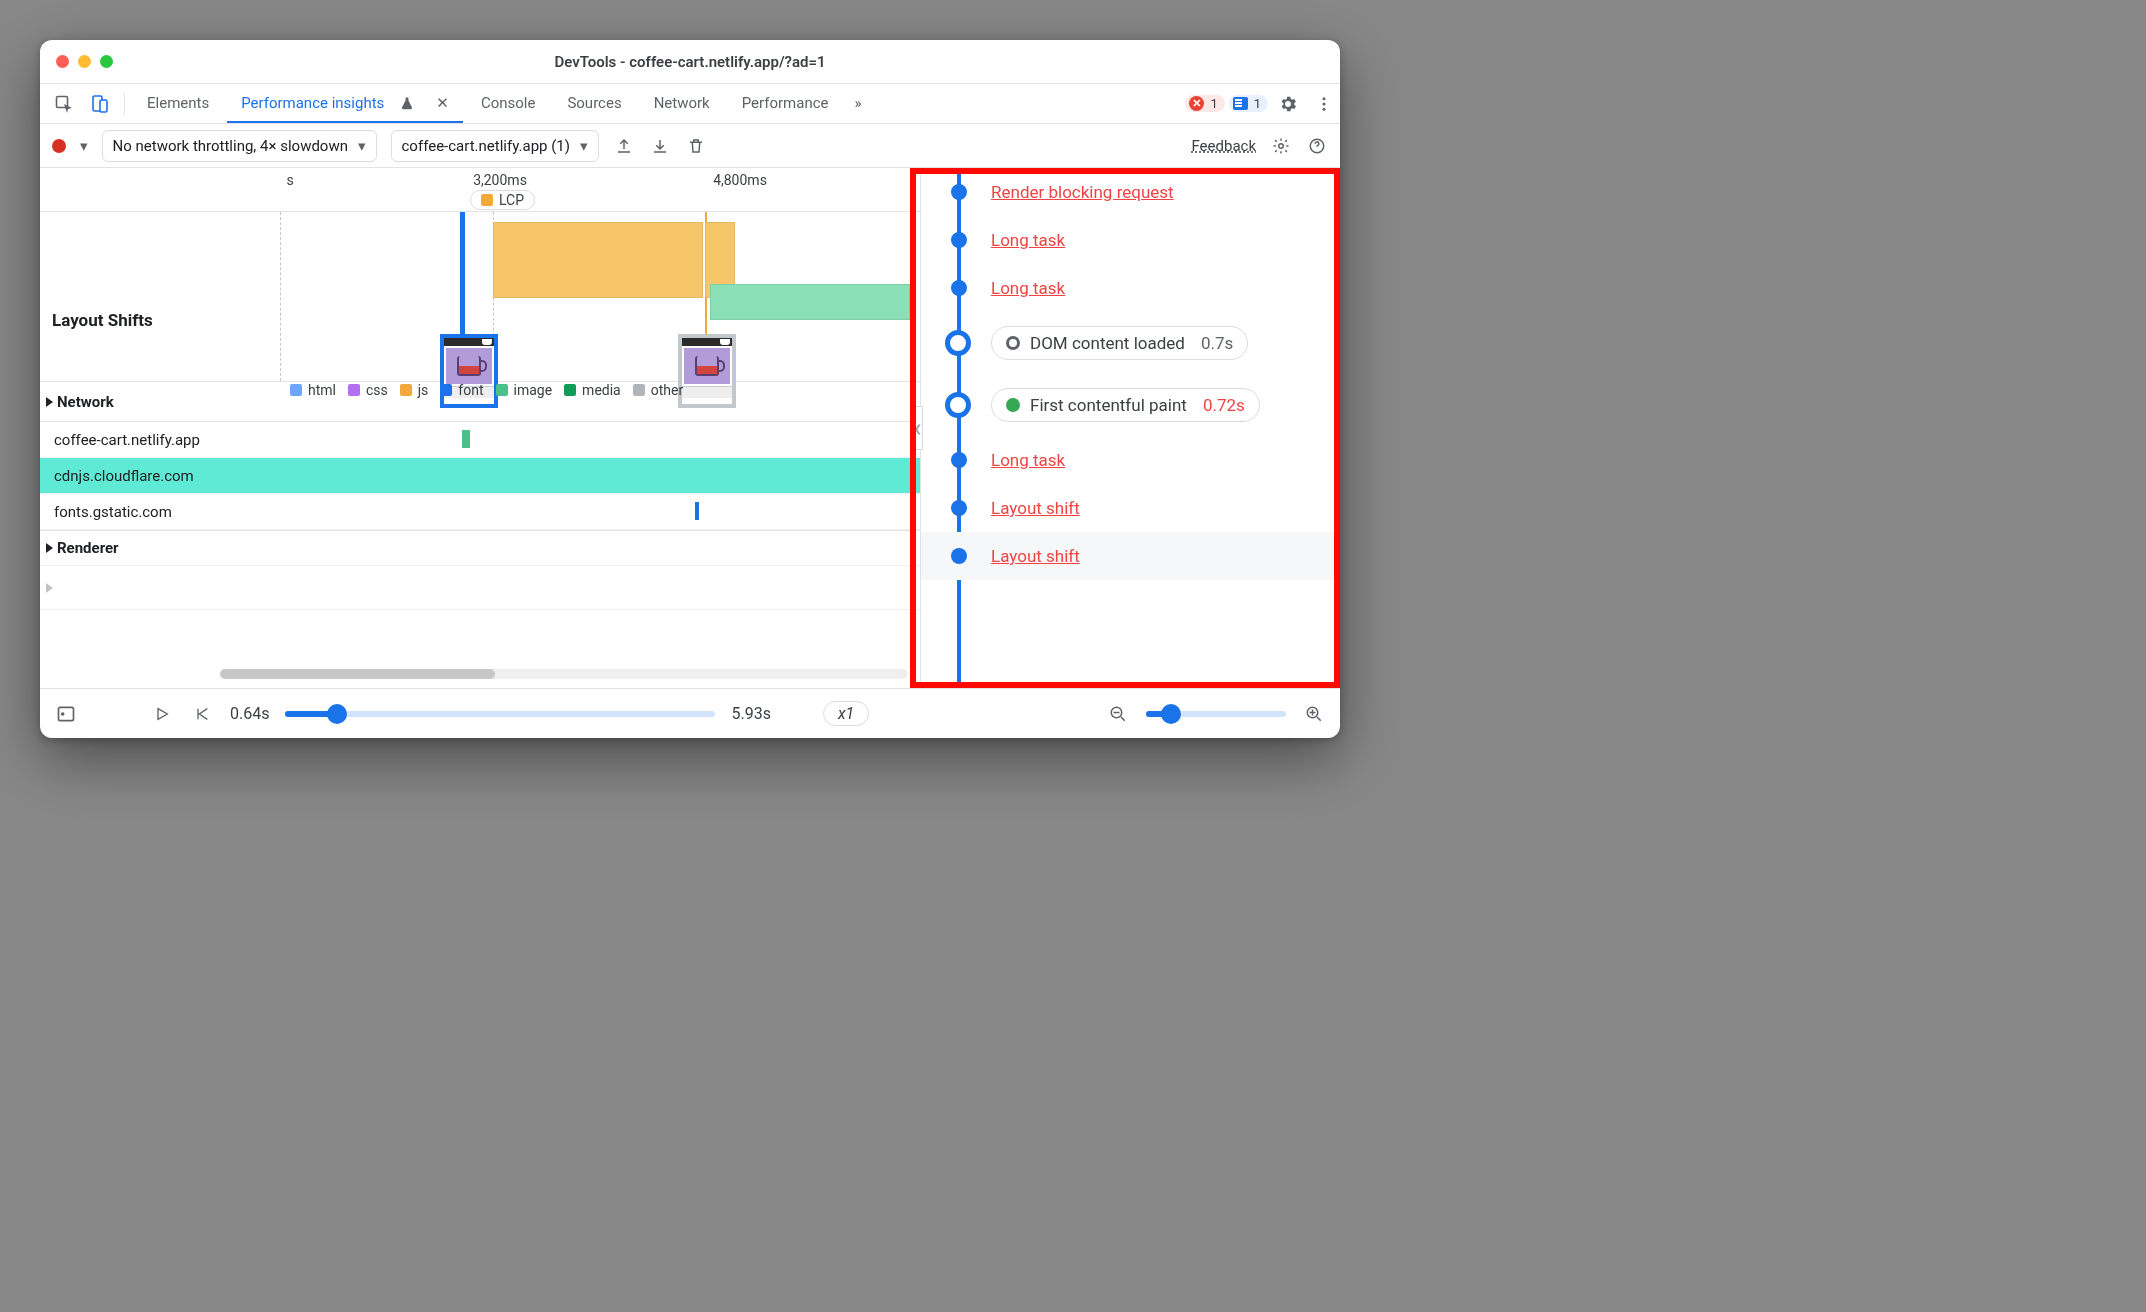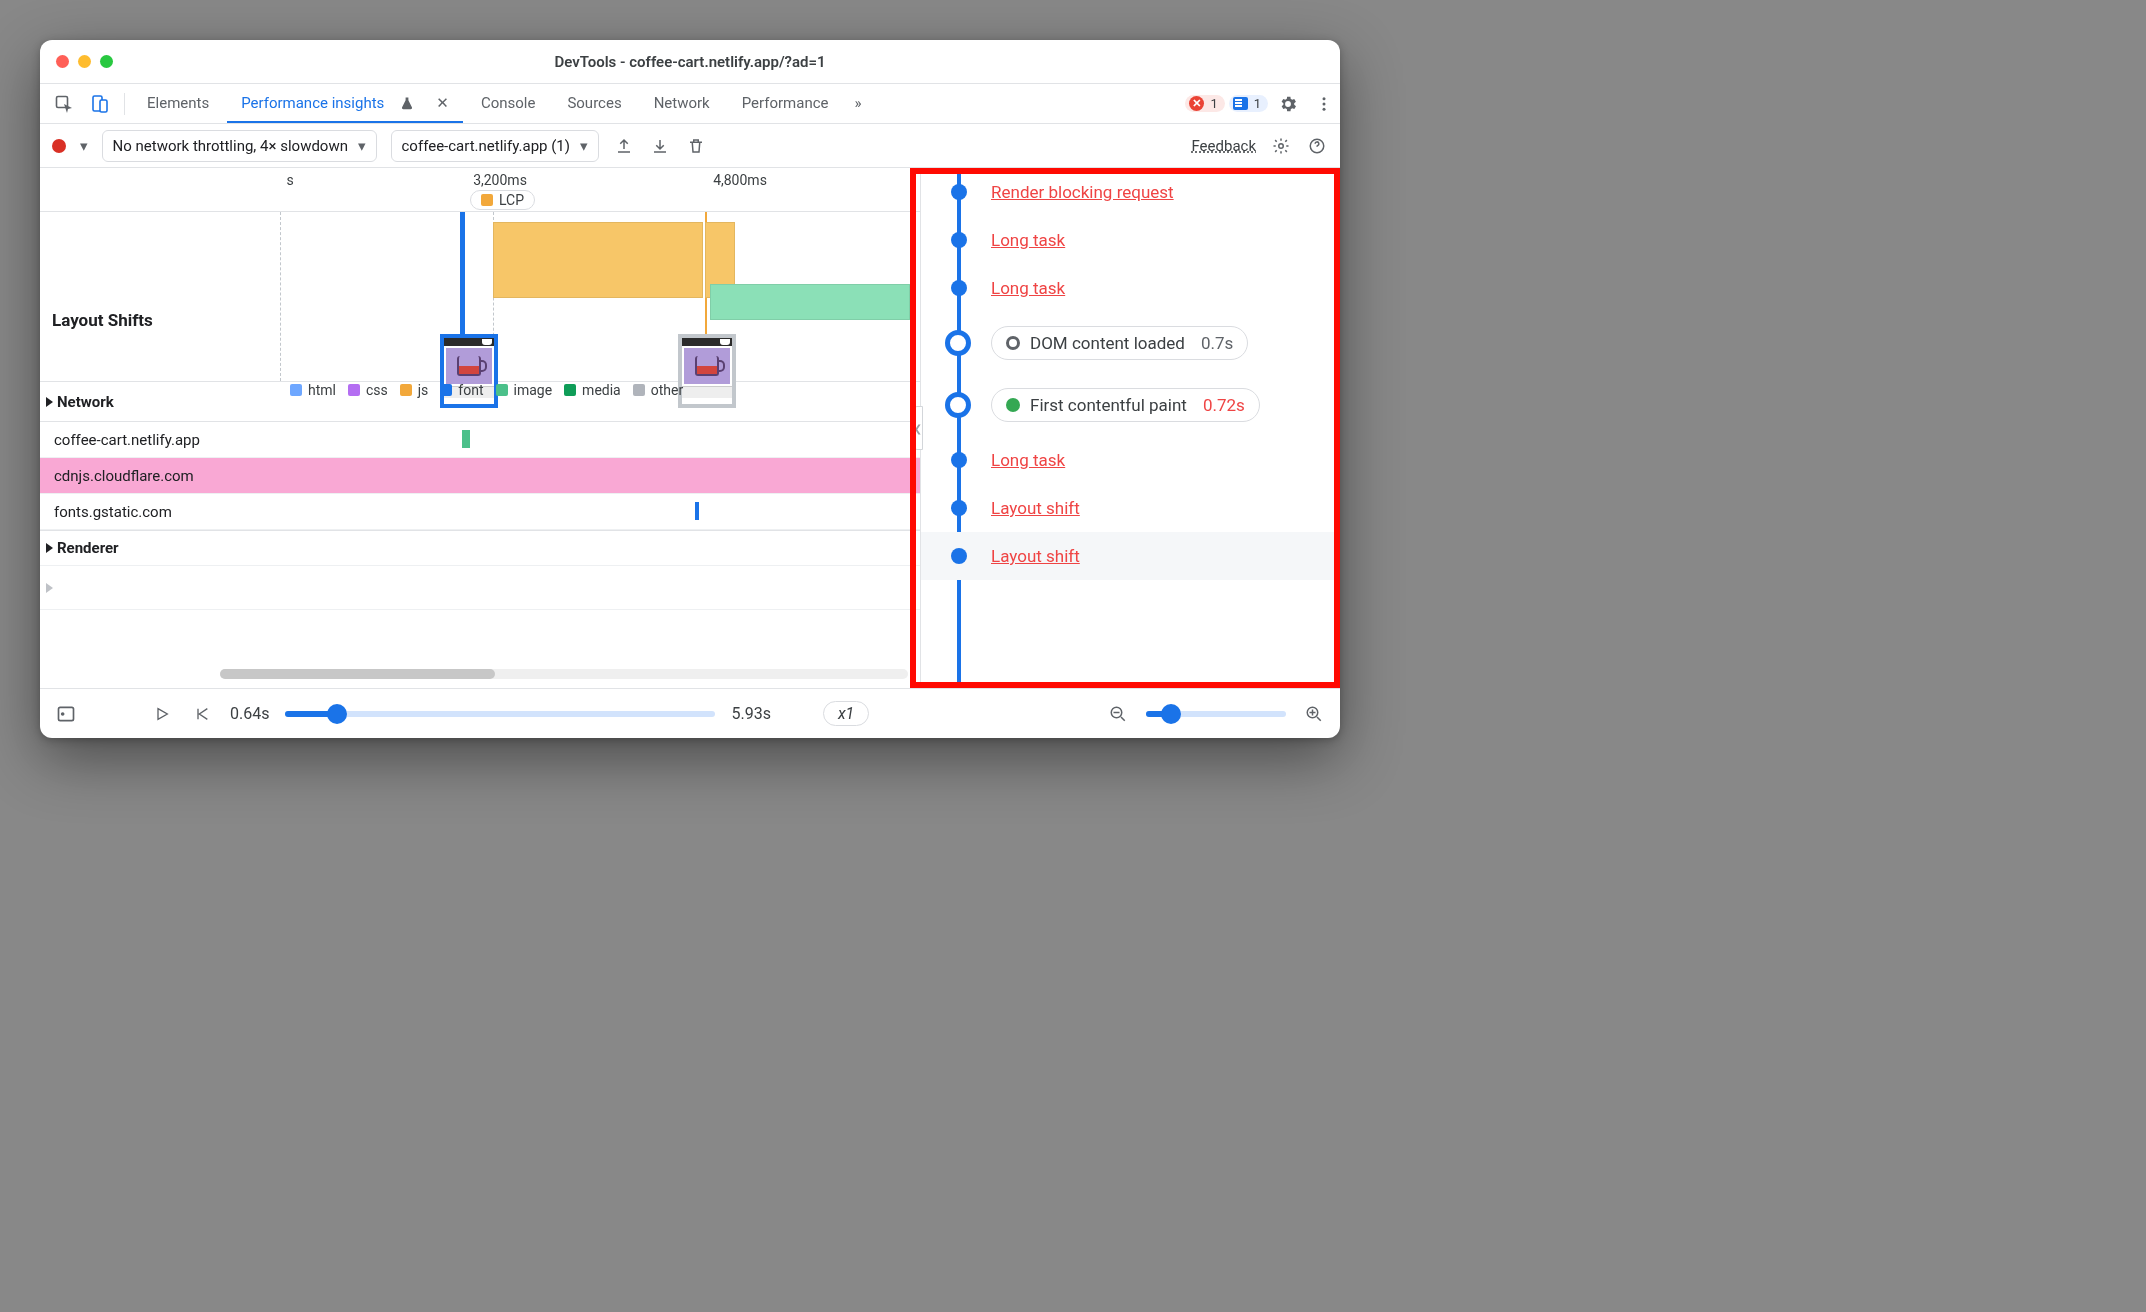--- a/index.html
+++ b/index.html
@@ -375,21 +375,21 @@
       </div>
 
       <div class="section-row">
         <div class="label" style="font-weight:400;padding-left:14px">
             <span>coffee-cart.netlify.app</span>
           </div>
         <div class="lane">
             <span style="position:absolute;left:182px;top:8px;width:8px;height:18px;background:#4bc08a"></span>
           </div>
       </div>
-      <div class="section-row" style="background:#f9a8d4">
+      <div class="section-row" style="background:#5eead4">
         <div class="label" style="font-weight:400;padding-left:14px">
             <span>cdnjs.cloudflare.com</span>
           </div>
         <div class="lane"></div>
       </div>
       <div class="section-row">
         <div class="label" style="font-weight:400;padding-left:14px">
             <span>fonts.gstatic.com</span>
           </div>
         <div class="lane">

